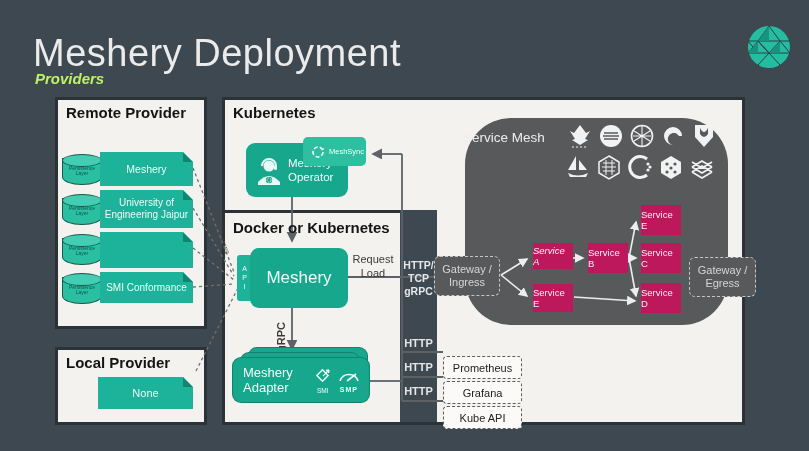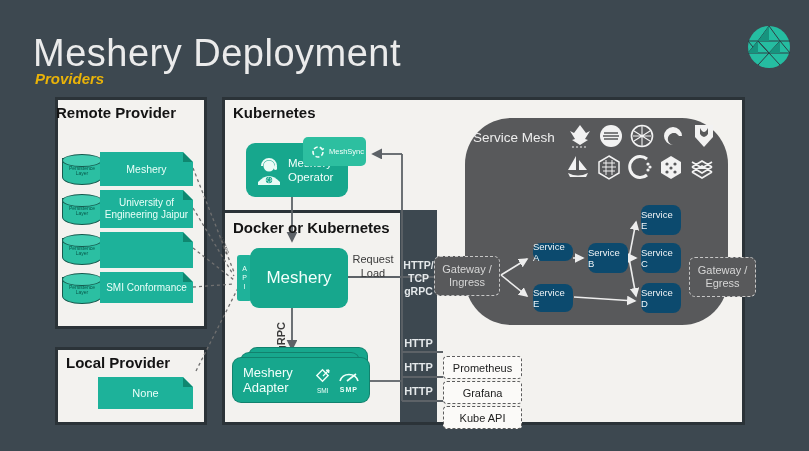--- a/index.html
+++ b/index.html
@@ -4,21 +4,21 @@
 <style>
   * { margin:0; padding:0; box-sizing:border-box; }
   html,body { width:809px; height:451px; }
   body {
     font-family:"Liberation Sans", sans-serif;
     background:#3d4850;
     position:relative; overflow:hidden;
   }
   .abs { position:absolute; }
   .slide-title { left:33px; top:32px; font-size:38px; color:#ebebeb; letter-spacing:.5px; }
-  .slide-sub { left:35px; top:70px; font-size:15px; font-style:italic; font-weight:bold; color:#eab308; }
+  .slide-sub { left:35px; top:70px; font-size:15px; font-style:italic; font-weight:bold; color:#bef264; }
 
   .panel { background:#f3f2ef; border:3px solid #2b3338; z-index:1; }
   .panel-title { font-size:15px; font-weight:bold; color:#141414; z-index:12; }
 
   .dark-col { background:#3d4850; z-index:2; }
 
   
   .pbox { background:#1db29a; color:#eafff9; display:flex; align-items:center; justify-content:center;
           text-align:center; z-index:10;
           clip-path:polygon(0 0, calc(100% - 10px) 0, 100% 10px, 100% 100%, 0 100%); }
@@ -31,21 +31,21 @@
   
   .cyl { width:40px; height:27px; background:#2bbfa2; border:1px solid #175a4e;
          border-radius:0 0 50% 50% / 0 0 8px 8px; z-index:3; }
   .cyl::before { content:""; position:absolute; left:-1px; top:-5px; width:38px; height:11px;
          background:#43cdb2; border:1px solid #175a4e; border-radius:50%; }
   .cyl .cyl-label { position:absolute; top:7px; left:0; width:100%; text-align:center;
          font-size:5px; line-height:5px; color:#08584a; }
 
   .round-teal { background:#17a78d; border-radius:9px; color:#f2fffb; z-index:10; }
 
-  .svc { background:#0c4a6e; border-radius:8px; color:#f0f4f6; font-size:9.5px;
+  .svc { background:#be185d; border-radius:0; color:#f0f4f6; font-size:9.5px;
          display:flex; align-items:center; justify-content:center; z-index:10; }
 
   .gw { background:#58595b; border:1.5px dashed #c7c7c7; border-radius:6px; color:#d6d6d6;
         font-size:11px; line-height:13px; display:flex; align-items:center; justify-content:center;
         text-align:center; z-index:11; }
 
   .obx { background:#fbfaf8; border:1.5px dashed #5c5c5c; border-radius:4px; color:#1d1d1d;
          font-size:11px; display:flex; align-items:center; justify-content:center; z-index:10;margin-top:16px; }
 
   .edge-dark { color:#3a3a3a; font-size:11px; text-align:center; z-index:6; }
@@ -74,21 +74,21 @@
   <path d="M23,2 L12,17 L23,17 Z M34,17 L23,29 L34,29 Z M12,29 L12,17 L2,29 Z" fill="#17937e"></path>
 </svg>
 
 <div class="abs panel" style="left:55px;top:97px;width:152px;height:232px;"></div>
 <div class="abs panel" style="left:55px;top:347px;width:152px;height:78px;"></div>
 <div class="abs panel" style="left:222px;top:97px;width:523px;height:328px;"></div>
 
 <div class="abs dark-col" style="left:400px;top:210px;width:37px;height:212px;"></div>
 <div class="abs" style="left:222px;top:210px;width:178px;height:3px;background:#2b3338;z-index:2;"></div>
 
-<div class="abs panel-title" style="left:56px;top:104px;">Remote Provider</div>
+<div class="abs panel-title" style="left:66px;top:104px;">Remote Provider</div>
 <div class="abs panel-title" style="left:66px;top:354px;">Local Provider</div>
 <div class="abs panel-title" style="left:233px;top:104px;">Kubernetes</div>
 <div class="abs panel-title" style="left:233px;top:219px;">Docker or Kubernetes</div>
 
 <svg class="wires" width="809" height="451" viewBox="0 0 809 451">
   <defs>
     <marker id="mg" markerWidth="8" markerHeight="8" refX="5" refY="3" orient="auto">
       <path d="M0,0 L6,3 L0,6 Z" fill="#5d6267"></path>
       </marker>
     <marker id="mw" markerWidth="8" markerHeight="8" refX="5" refY="3" orient="auto">
@@ -225,21 +225,21 @@
   <span>Prometheus</span>
   </div>
 <div class="abs obx" style="left:443px;top:365px;width:79px;height:23px;">
   <span>Grafana</span>
   </div>
 <div class="abs obx" style="left:443px;top:390px;width:79px;height:23px;">
   <span>Kube API</span>
   </div>
 
 <div class="abs" style="left:465px;top:118px;width:263px;height:207px;background:#58595b;border-radius:46px;z-index:4;"></div>
-<div class="abs mesh-title" style="left:473px;top:130px;">Service Mesh</div>
+<div class="abs mesh-title" style="left:463px;top:130px;">Service Mesh</div>
 
 <div class="abs logo-row" style="left:568px;top:123px;width:148px;">
   <svg width="24" height="26" viewBox="0 0 24 26">
     <path d="M12,2 L6,10 L2,8 L7,16 L4,17 L12,22 L20,17 L17,16 L22,8 L18,10 Z" fill="#f2f2f2"></path>
     <path d="M4,24 h16" stroke="#f2f2f2" stroke-width="1" stroke-dasharray="2,2"></path>
     </svg>
   <svg width="24" height="26" viewBox="0 0 24 26">
     <circle cx="12" cy="13" r="11" fill="#f2f2f2"></circle>
     <path d="M4,13 h16 M5,10 h14 M5,16 h14" stroke="#58595b" stroke-width="1.6"></path>
     </svg>
@@ -287,21 +287,21 @@
     </svg>
 </div>
 
 <div class="abs gw" style="left:434px;top:256px;width:66px;height:40px;">
   <span style="width:56px;">Gateway / Ingress</span>
   </div>
 <div class="abs gw" style="left:689px;top:257px;width:67px;height:40px;">
   <span style="width:56px;">Gateway / Egress</span>
   </div>
 
-<div class="abs svc" style="left:533px;top:243px;width:40px;height:18px;">
+<div class="abs svc" style="left:533px;top:243px;width:40px;height:26px;font-style:italic;">
   <span>Service A</span>
   </div>
 <div class="abs svc" style="left:533px;top:284px;width:40px;height:28px;">
   <span>Service E</span>
   </div>
 <div class="abs svc" style="left:588px;top:243px;width:40px;height:30px;">
   <span>Service B</span>
   </div>
 <div class="abs svc" style="left:641px;top:205px;width:40px;height:30px;">
   <span>Service E</span>

